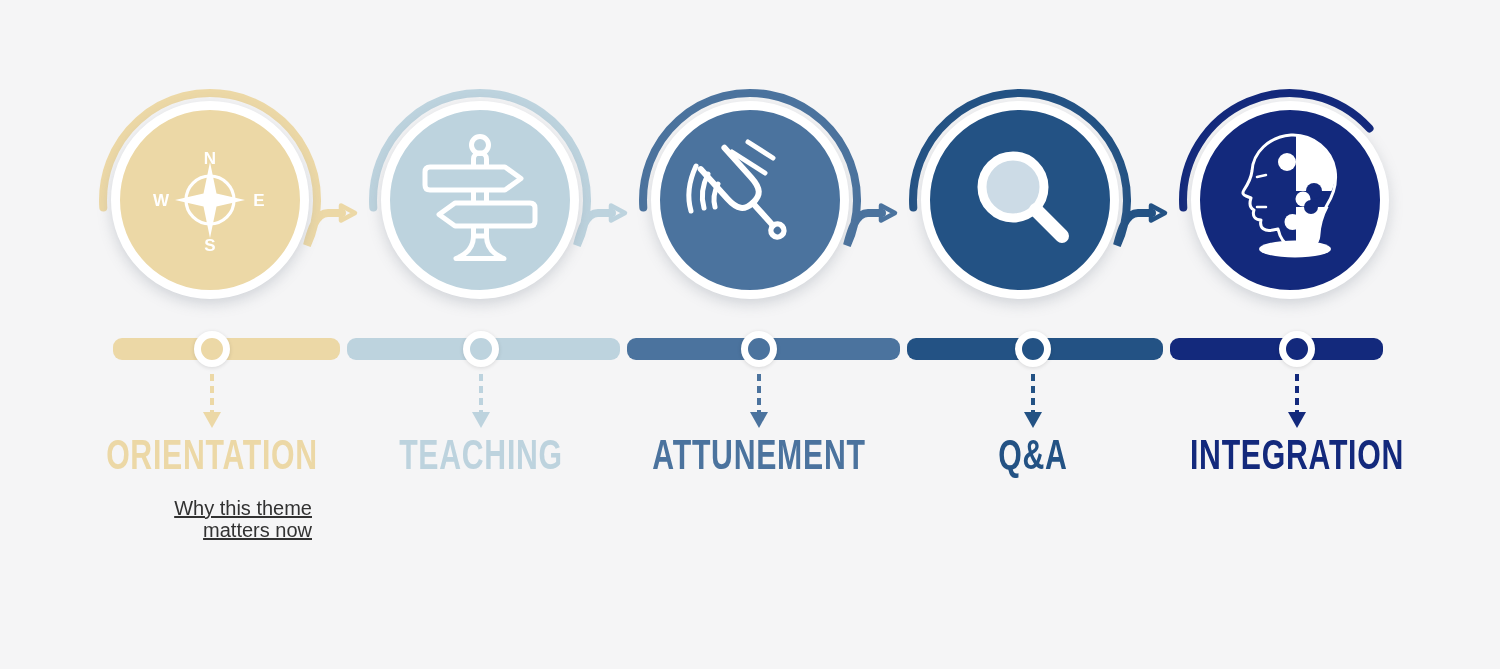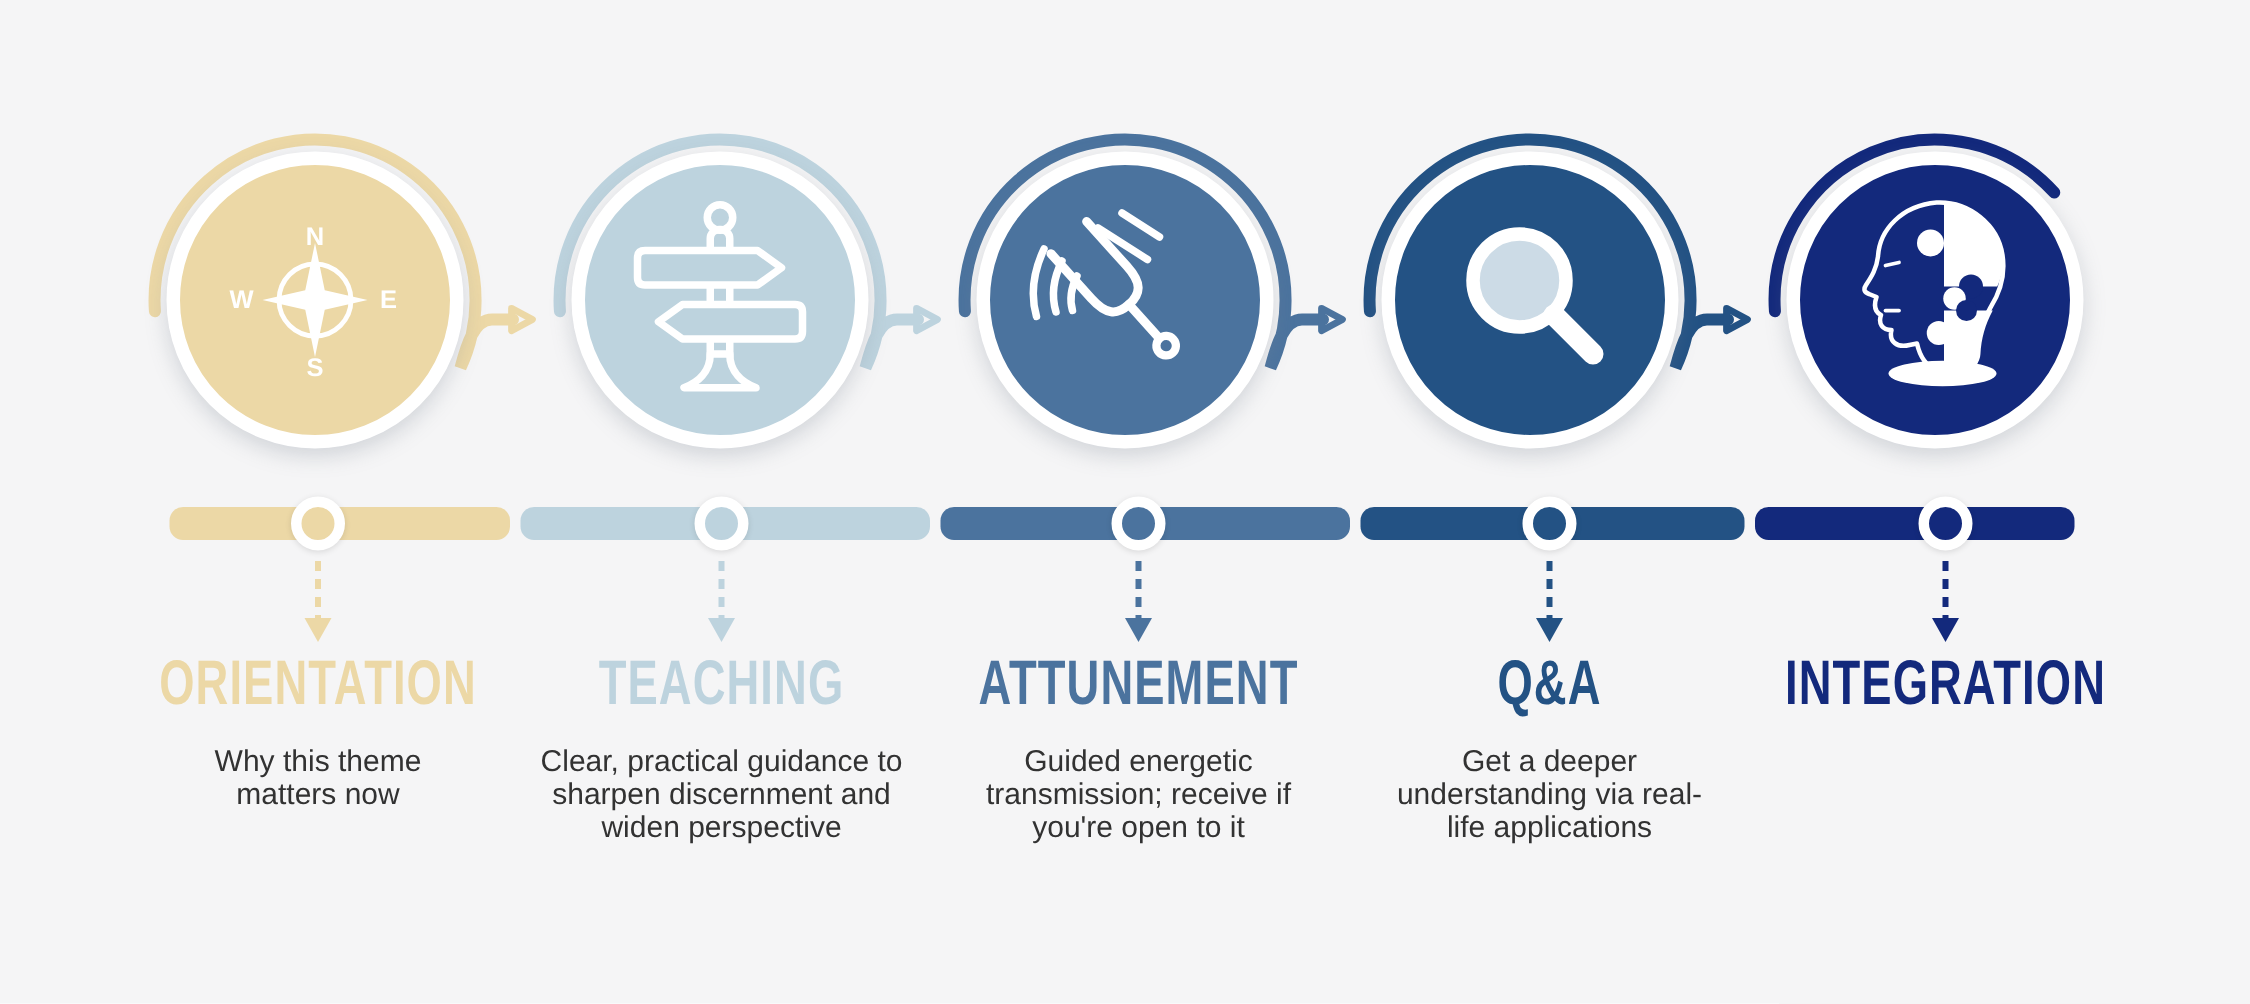--- a/index.html
+++ b/index.html
@@ -73,24 +73,25 @@
     color:var(--step);
     transform:scaleX(.72);
     transform-origin:center;
     white-space:nowrap;
   }
   .desc{
     position:absolute;
     left:calc(var(--tx) - var(--dw)/2);
     top:497px;
     width:var(--dw);
-    text-align:center;
+    text-align:right;
     font-size:20px;
     line-height:22px;
     color:#323232;
+    text-decoration:underline;
   }
 </style>
 </head>
 <body>
 
 <div class="canvas" style="background: rgb(245, 245, 246);">
 
   <svg class="flow-svg" width="1500" height="340" viewBox="0 0 1500 340">
     <path class="flow-arc" d="M103.3,207.5 A107,107 0 1 1 307,245.2 C311,230 316,213 328,213 L342,213" style="stroke: rgb(236, 216, 166);"></path>
     <path class="flow-head" d="M341,205.5 L355,213 L341,220.5 Z" style="stroke: rgb(236, 216, 166);"></path>
@@ -136,21 +137,20 @@
         <path class="ic-fillstep" stroke-width="5" d="M83.5,126 C83.5,138 75,145 66,148.5 L114,148.5 C105,145 96.5,138 96.5,126 Z"></path>
         <path class="ic-fillstep" stroke-width="5" d="M40,57 L115,57 L131,68.5 L115,80 L40,80 Q35,80 35,75 L35,62 Q35,57 40,57 Z"></path>
         <path class="ic-fillstep" stroke-width="5" d="M140,93 L65,93 L49,104.5 L65,116 L140,116 Q145,116 145,111 L145,98 Q145,93 140,93 Z"></path>
         <circle class="ic-stroke" cx="90" cy="35" r="8.5" stroke-width="5"></circle>
       </svg>
     </div>
     <div class="dot"></div>
     <div class="dash"></div>
     <div class="tri"></div>
     <div class="title">TEACHING</div>
-    <div class="desc">Clear, practical guidance to sharpen discernment and widen perspective</div>
   </div>
 
   <div class="step" style="--cx: 750px; --tx: 759px; --dw: 240px; --step: #4b739e;">
     <div class="circle">
       <svg class="icon" viewBox="0 0 180 180">
         <g transform="rotate(-42 90 90)">
           <path class="ic-stroke" stroke-width="6" d="M74,34 L74,74 C74,89 79,94 90,94 C101,94 106,89 106,74 L106,34"></path>
           <path class="ic-stroke" stroke-width="6" d="M90,94 L90,124"></path>
           <circle class="ic-stroke" cx="90" cy="131" r="6.5" stroke-width="5.5"></circle>
         </g>
@@ -158,35 +158,33 @@
         <path class="ic-stroke" stroke-width="5" d="M88,32 L113,48"></path>
         <path class="ic-stroke" stroke-width="5" d="M48,64 C42,76 41,88 44,98"></path>
         <path class="ic-stroke" stroke-width="5" d="M36,56 C29,71 27,87 31,101"></path>
         <path class="ic-stroke" stroke-width="5" d="M58,74 C54,82 53,90 55,97"></path>
       </svg>
     </div>
     <div class="dot"></div>
     <div class="dash"></div>
     <div class="tri"></div>
     <div class="title">ATTUNEMENT</div>
-    <div class="desc">Guided energetic transmission; receive if you're open to it</div>
   </div>
 
   <div class="step" style="--cx: 1020px; --tx: 1033px; --dw: 215px; --step: #235284;">
     <div class="circle">
       <svg class="icon" viewBox="0 0 180 180">
         <circle cx="83" cy="77" r="31" stroke="#ffffff" stroke-width="9" style="fill: rgb(204, 219, 230);"></circle>
         <line x1="106" y1="100" x2="132" y2="126" stroke="#ffffff" stroke-width="14" stroke-linecap="round"></line>
       </svg>
     </div>
     <div class="dot"></div>
     <div class="dash"></div>
     <div class="tri"></div>
     <div class="title">Q&amp;A</div>
-    <div class="desc">Get a deeper understanding via real-life applications</div>
   </div>
 
   <div class="step" style="--cx: 1290px; --tx: 1297px; --dw: 215px; --step: #13297c;">
     <div class="circle">
       <svg class="icon" viewBox="0 0 180 180">
         <ellipse cx="95" cy="139" rx="36" ry="8.5" fill="#ffffff"></ellipse>
         <path fill="#ffffff" d="M91,25.5 C112,24.5 131,40 134.5,60 C135.5,68 134.5,75 131.5,81 L96,81 L96,25.8 Z"></path>
         <circle cx="87" cy="52" r="9" fill="#ffffff"></circle>
         <circle cx="114" cy="81" r="8" fill="var(--step)"></circle>
         <circle cx="103" cy="89" r="7.5" fill="#ffffff"></circle>

